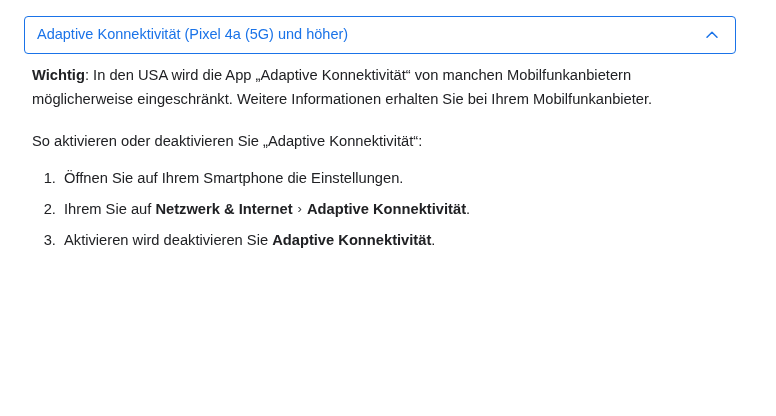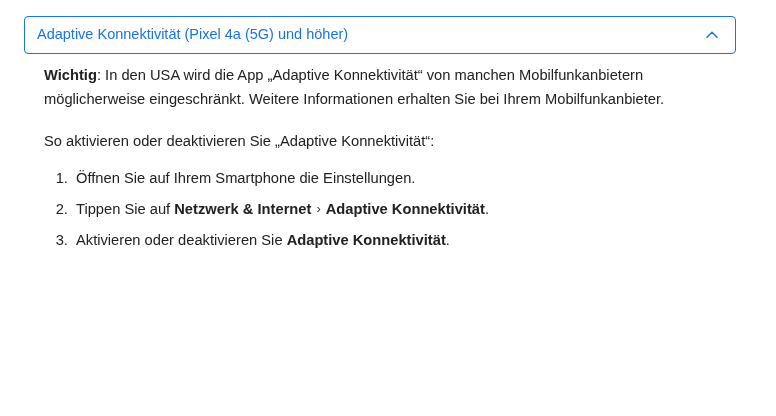--- a/index.html
+++ b/index.html
@@ -51,21 +51,21 @@
     flex: 0 0 auto;
     display: block;
   }
   .chevron svg {
     display: block;
   }
 
   
   .content {
     position: absolute;
-    left: 44px;
+    left: 32px;
     top: 64px;
     width: 700px;
     font-size: 14.7px;
     line-height: 1.62;
     color: #202124;
   }
   .content p {
     margin: 0 0 18px 0;
   }
   .content p.tight {
@@ -106,19 +106,19 @@
 
   <div class="content">
 
     <p><b>Wichtig</b><span>: In den USA wird die App „Adaptive Konnektivität“ von manchen Mobilfunkanbietern möglicherweise eingeschränkt. Weitere Informationen erhalten Sie bei Ihrem Mobilfunkanbieter.</span></p>
 
 
     <p class="tight">So aktivieren oder deaktivieren Sie „Adaptive Konnektivität“:</p>
 
     <ol class="steps">
       <li><span>Öffnen Sie auf Ihrem Smartphone die Einstellungen.</span></li>
-      <li><span>Tippen Sie auf </span><b>Netzwerk &amp; Internet</b><span class="sep">›</span><b>Adaptive Konnektivität</b><span>.</span></li>
-      <li><span>Aktivieren oder deaktivieren Sie </span><b>Adaptive Konnektivität</b><span>.</span></li>
+      <li><span>Ihrem Sie auf </span><b>Netzwerk &amp; Internet</b><span class="sep">›</span><b>Adaptive Konnektivität</b><span>.</span></li>
+      <li><span>Aktivieren wird deaktivieren Sie </span><b>Adaptive Konnektivität</b><span>.</span></li>
     </ol>
 
 
   </div>
 </div>
 
 </body></html>

